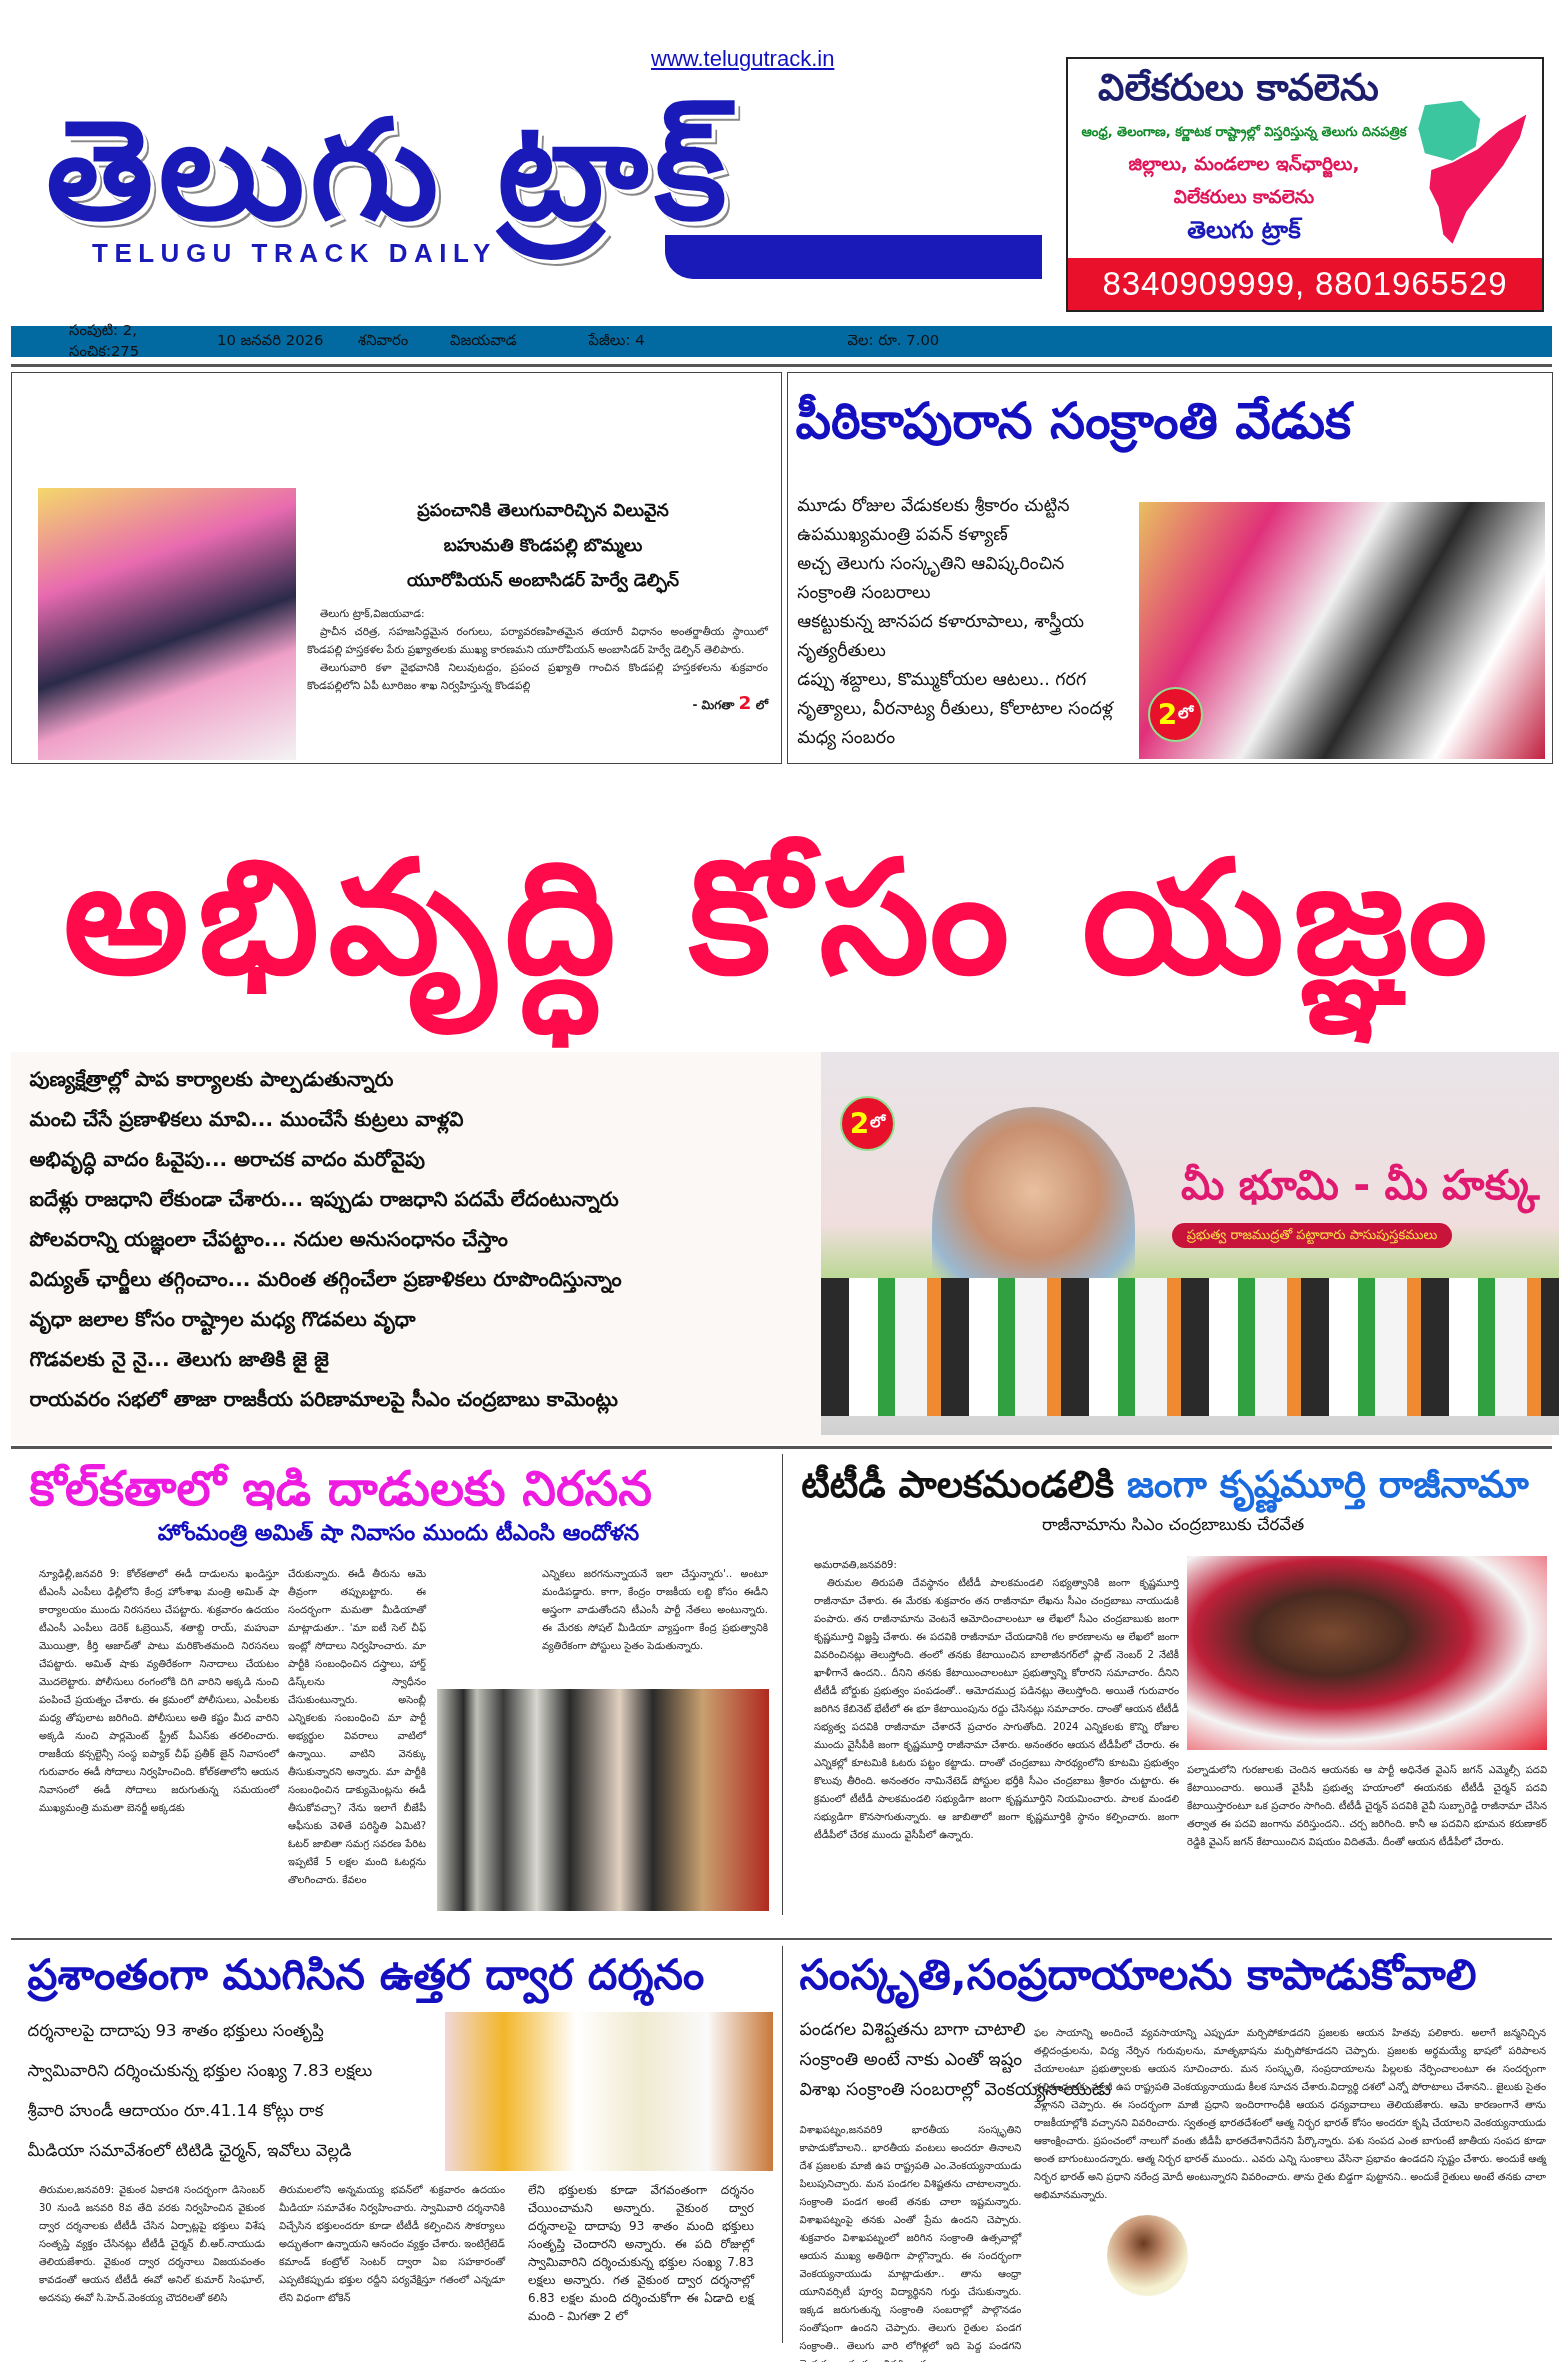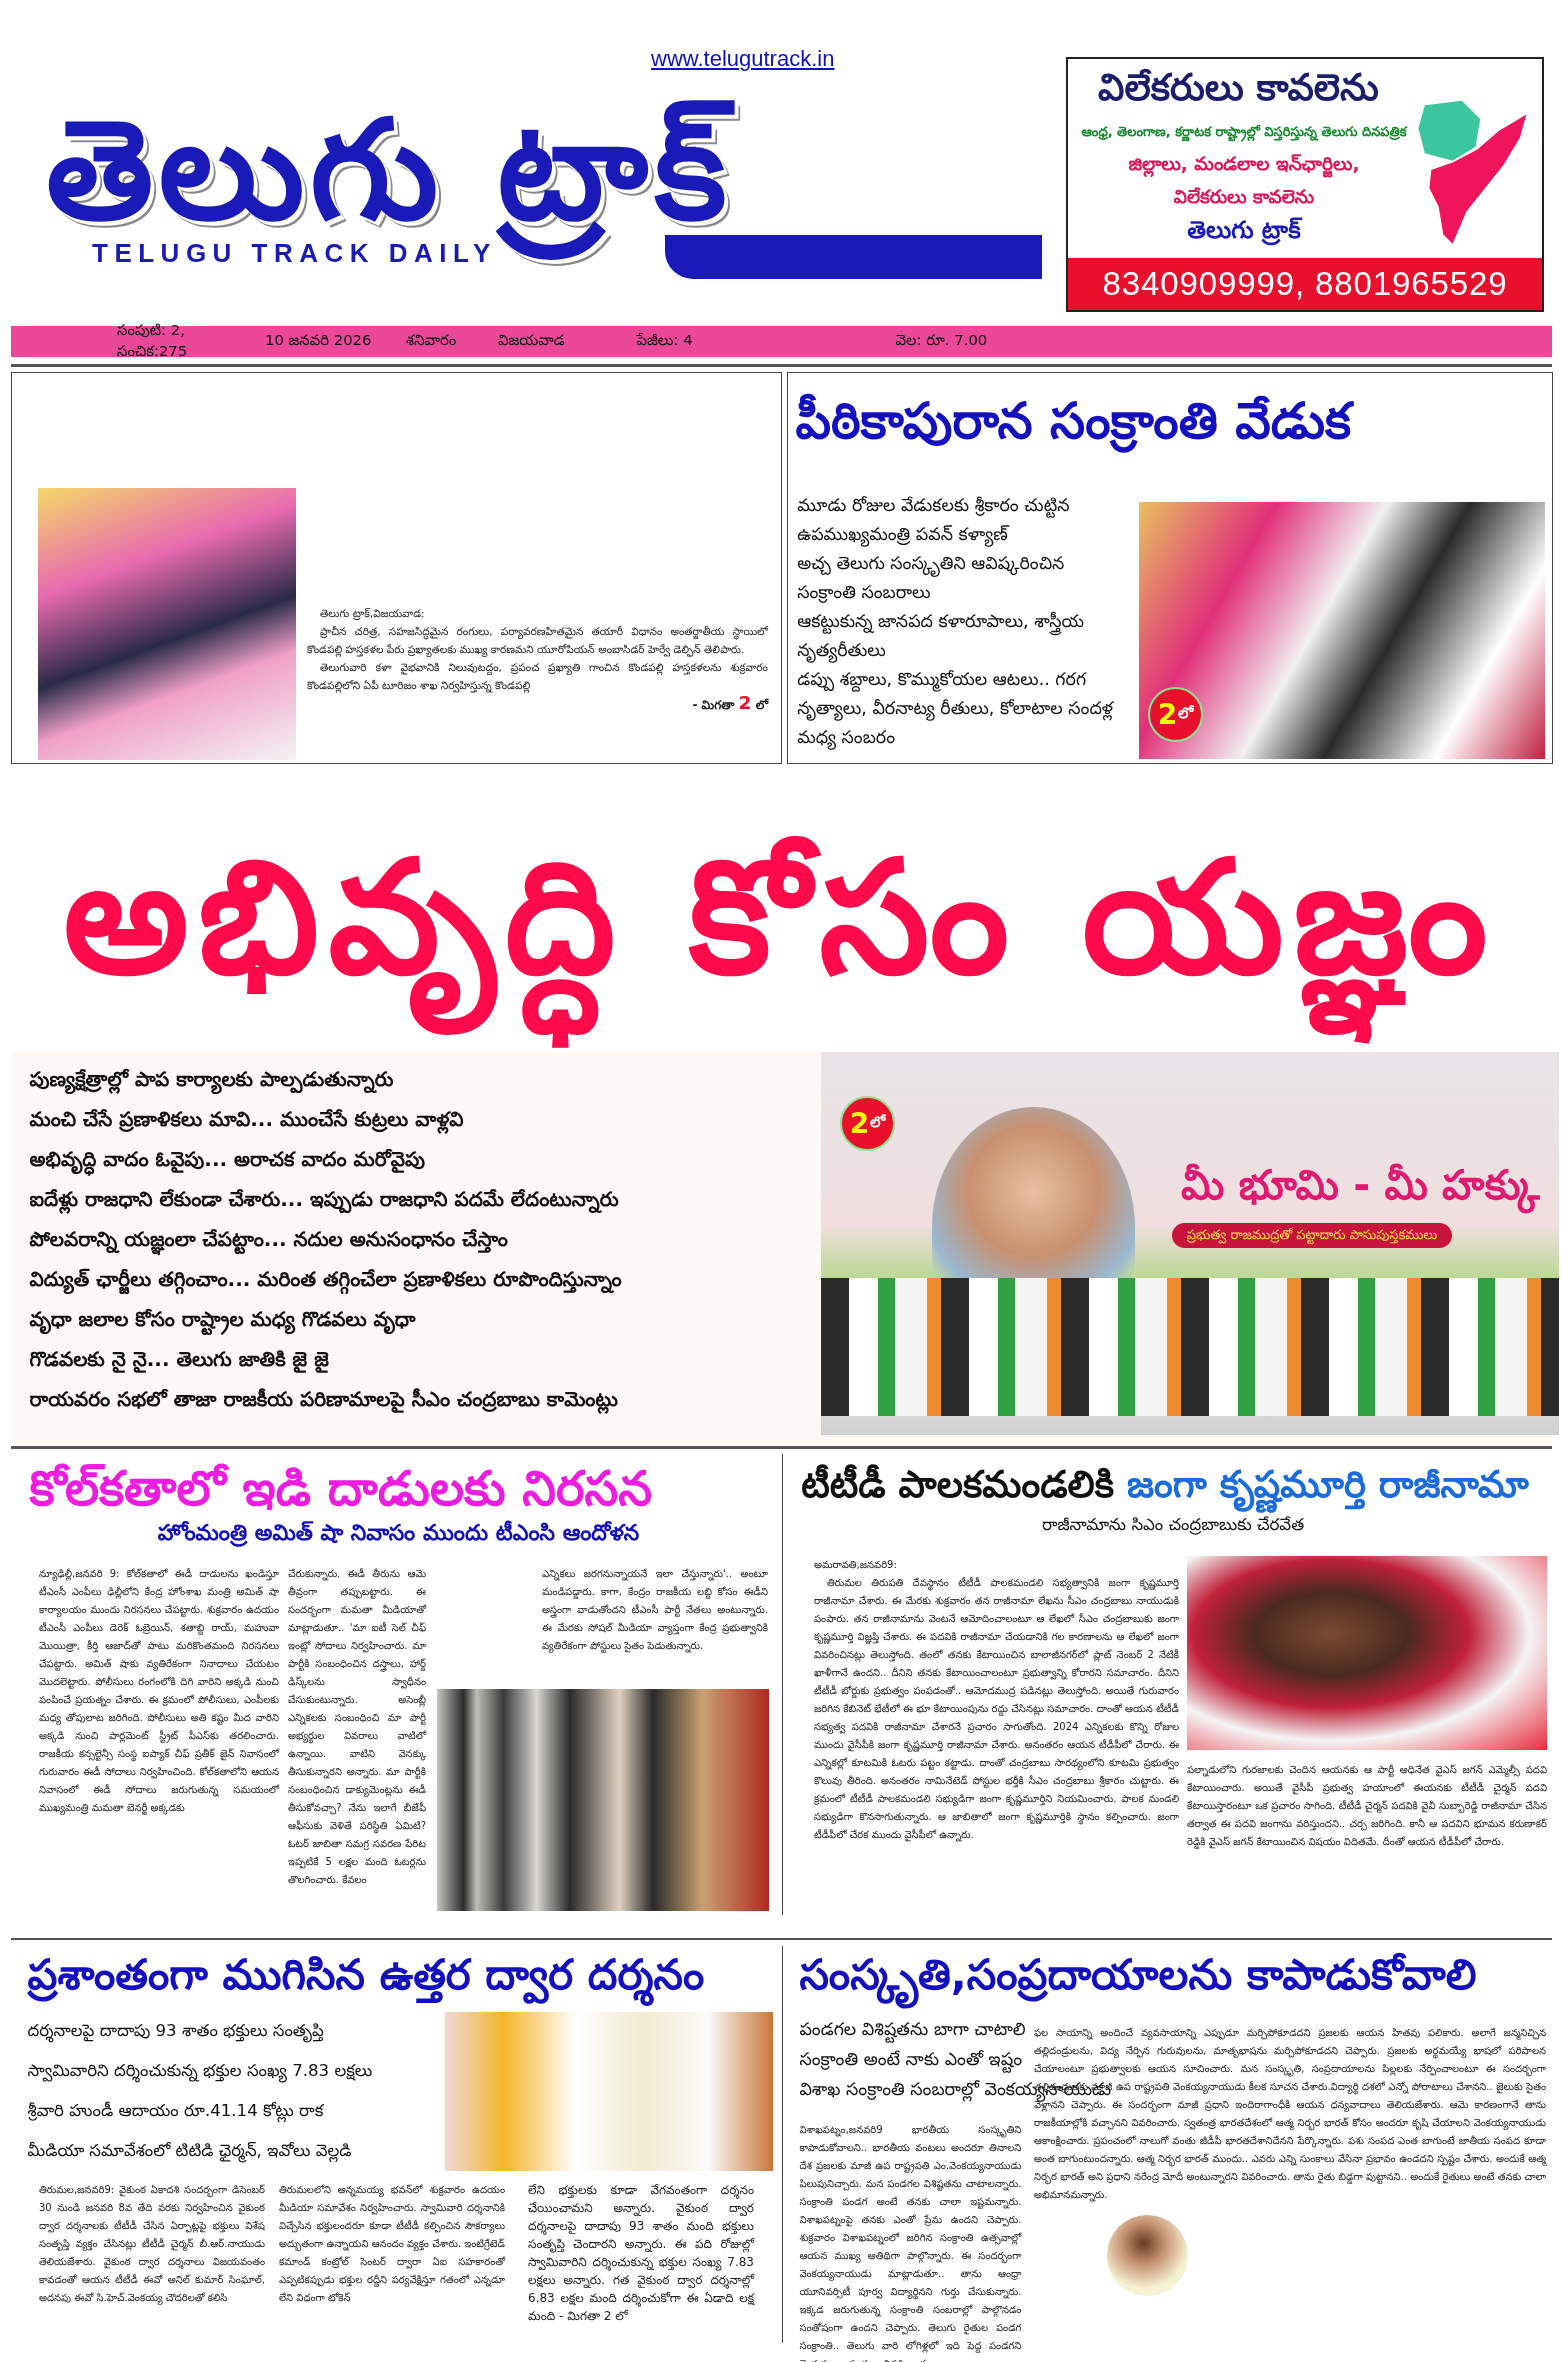--- a/index.html
+++ b/index.html
@@ -13,21 +13,21 @@
   .logo-band span{position:absolute;left:397px;}
   .daily-label{left:369px;top:3.7px;color:#fff;font-size:24px;font-weight:bold;position:absolute}
   .ad{left:1066px;top:57px;width:478px;height:255px;border:2.8px solid #222;background:#fff}
   .ad-title{left:0;top:7.4px;width:341px;text-align:center;font-size:37px;font-weight:900;color:#1d1d6e}
   .ad-l1{left:5.5px;top:65px;width:341px;text-align:center;font-size:13px;font-weight:bold;color:#108a28}
   .ad-l2{left:5.5px;top:94px;width:341px;text-align:center;font-size:18.5px;font-weight:900;color:#e0145a}
   .ad-l3{left:5.5px;top:127px;width:341px;text-align:center;font-size:18.5px;font-weight:900;color:#e0145a}
   .ad-l4{left:5.5px;top:157px;width:341px;text-align:center;font-size:24px;font-weight:900;color:#1a1ab8}
   .ad-map{left:343px;top:37px;width:120px;height:157px}
   .ad-phone{left:0;bottom:0;width:100%;height:52px;background:#e8102a;color:#fff;font-family:"Liberation Sans",sans-serif;font-size:33px;text-align:center;line-height:52px;letter-spacing:0.9px}
-  .infobar{left:11px;top:326px;width:1541px;height:31px;background:#ec4899;font-size:14.8px;display:flex;align-items:center;padding-left:106px;gap:0}
+  .infobar{left:11px;top:326px;width:1541px;height:31px;background:#0369a1;font-size:14.8px;display:flex;align-items:center;padding-left:58px;gap:0}
   .infobar span{display:inline-block}
   .rule{left:11px;height:2.8px;background:#555;width:1541px}
   .box{border:1.4px solid #444;background:#fff}
   .head-pink{color:#ee1ce0;font-weight:900}
   .head-blue{color:#1410c0;font-weight:900}
   .photo{overflow:hidden}
   .badge{width:55px;height:55px;border-radius:50%;background:#e8102a;border:2.8px solid #8fe08f;color:#ff0;font-weight:900;font-size:28px;display:flex;align-items:center;justify-content:center}
   .badge small{color:#fff;font-size:14.8px;margin-left:0.9px}
   .body-text{font-size:10.6px;line-height:18px;text-align:justify;color:#222}
   .bullet-line{font-size:20px;font-weight:bold;line-height:40px;white-space:nowrap}
@@ -63,20 +63,25 @@
   <span style="width:129px;margin-left:28px">10 జనవరి 2026</span>
   <span style="width:92px;margin-left:12px">శనివారం</span>
   <span style="width:120px">విజయవాడ</span>
   <span style="width:185px;margin-left:18.5px">పేజీలు: 4</span>
   <span style="width:138px;margin-left:74px">వెల: రూ. 7.00</span>
 </div>
 <div class="abs rule" style="top:364px"></div>
 
 <div class="abs box" style="left:11px;top:372px;width:771px;height:392px">
   <div class="abs photo" style="left:26px;top:115px;width:258px;height:272px;background:linear-gradient(160deg,#f4d86a 0%,#e86ab0 30%,#2a2a48 55%,#f0a0c8 70%,#f3f3f3 100%)"></div>
+  <div class="abs" style="left:305px;top:120px;width:452px;text-align:center;font-size:17.5px;font-weight:900;line-height:35px">
+    <div>ప్రపంచానికి తెలుగువారిచ్చిన విలువైన</div>
+    <div>బహుమతి కొండపల్లి బొమ్మలు</div>
+    <div>యూరోపియన్ అంబాసిడర్ హెర్వే డెల్ఫిన్</div>
+  </div>
   <div class="abs body-text" style="left:295px;top:231px;width:461px">
     <div style="padding-left:13px">తెలుగు ట్రాక్,విజయవాడ:</div>
     <div style="text-indent:13px">ప్రాచీన చరిత్ర, సహజసిద్ధమైన రంగులు, పర్యావరణహితమైన తయారీ విధానం అంతర్జాతీయ స్థాయిలో కొండపల్లి హస్తకళల పేరు ప్రఖ్యాతలకు ముఖ్య కారణమని యూరోపియన్ అంబాసిడర్ హెర్వే డెల్ఫిన్ తెలిపారు.</div>
     <div style="text-indent:13px">తెలుగువారి కళా వైభవానికి నిలువుటద్దం, ప్రపంచ ప్రఖ్యాతి గాంచిన కొండపల్లి హస్తకళలను శుక్రవారం కొండపల్లిలోని ఏపీ టూరిజం శాఖ నిర్వహిస్తున్న కొండపల్లి</div>
     <div style="text-align:right;font-weight:bold;font-size:12px">
       <span>- మిగతా</span>
       <span style="color:#e8102a;font-size:18.5px">2</span>
       <span>లో</span>
     </div>
   </div>

